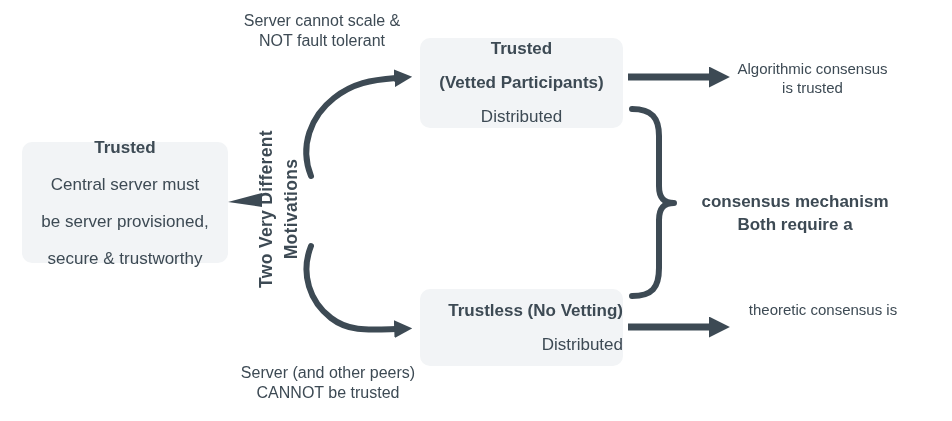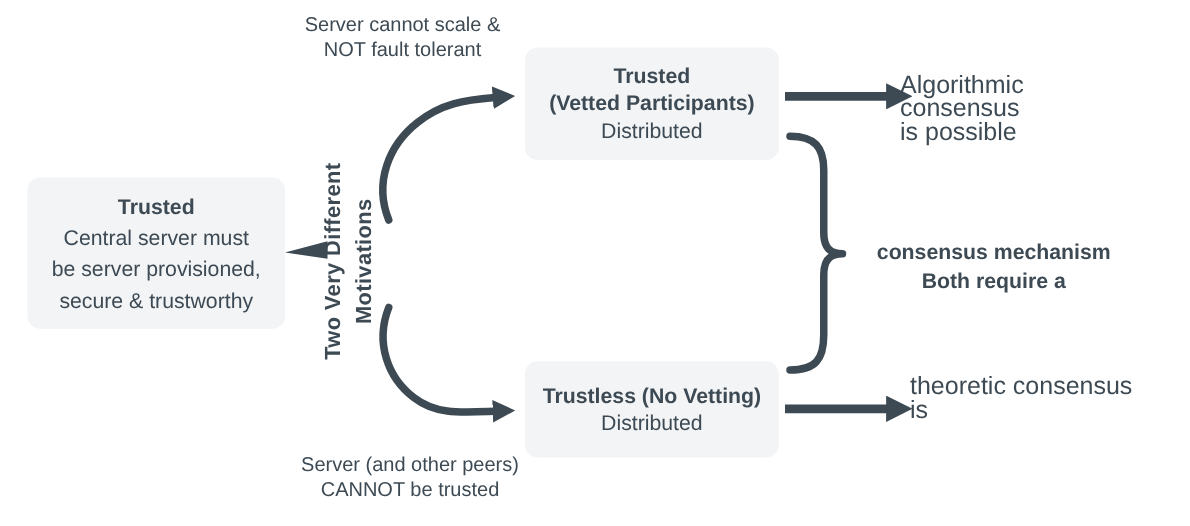--- a/index.html
+++ b/index.html
@@ -6,32 +6,32 @@
   * { box-sizing:border-box; }
   body { margin:0; background:#fff; }
   .stage {
     position:relative; width:952px; height:421px; background:var(--bg);
     font-family:"Liberation Sans", sans-serif; color:var(--ink); overflow:hidden;
   }
   .stage svg.connectors { position:absolute; left:0; top:0; color:var(--ink); }
   .box {
     position:absolute; background:var(--box-bg); border-radius:10px;
     display:flex; flex-direction:column; align-items:center; justify-content:center;
-    text-align:center; font-size:17px; line-height:24px;
+    text-align:center; font-size:17px; line-height:24px;gap:12px;
   }
   .b { font-weight:bold; }
   .note {
     position:absolute; text-align:center; font-size:16px; line-height:20px;
   }
   .outcome {
-    position:absolute; text-align:left; font-size:20px; line-height:19px;
+    position:absolute; text-align:center; font-size:15px; line-height:19px;
   }
   .central-box { left:22px; top:142px; width:206px; height:121px; line-height:25px; }
   .vetted-box { left:420px; top:38px; width:203px; height:90px; line-height:22px; }
-  .trustless-box { left:420px; top:289px; width:203px; height:77px; line-height:22px; }
+  .trustless-box { left:420px; top:289px; width:203px; height:77px; line-height:22px;align-items:flex-end; }
   .top-note { left:222px; top:11px; width:200px; }
   .bottom-note { left:223px; top:363px; width:210px; }
   .top-outcome { left:720px; top:59px; width:185px; }
   .bottom-outcome { left:728px; top:300px; width:190px; }
   .brace-label {
     position:absolute; left:690px; top:190px; width:210px; text-align:center;
     font-weight:bold; font-size:17px; line-height:23px;
   }
   .motivations {
     position:absolute; left:187px; top:183px; width:186px; height:52px;
@@ -97,21 +97,21 @@
     <div>Distributed</div>
   </div>
 
   <div class="box trustless-box">
     <div class="b">Trustless (No Vetting)</div>
     <div>Distributed</div>
   </div>
 
   <div class="outcome top-outcome">
     <div>Algorithmic consensus</div>
-    <div>is possible</div>
+    <div>is trusted</div>
   </div>
 
   <div class="outcome bottom-outcome">
     <div>theoretic consensus is</div>
   </div>
 
   <div class="brace-label">
     <div>consensus mechanism</div>
     <div>Both require a</div>
   </div>

